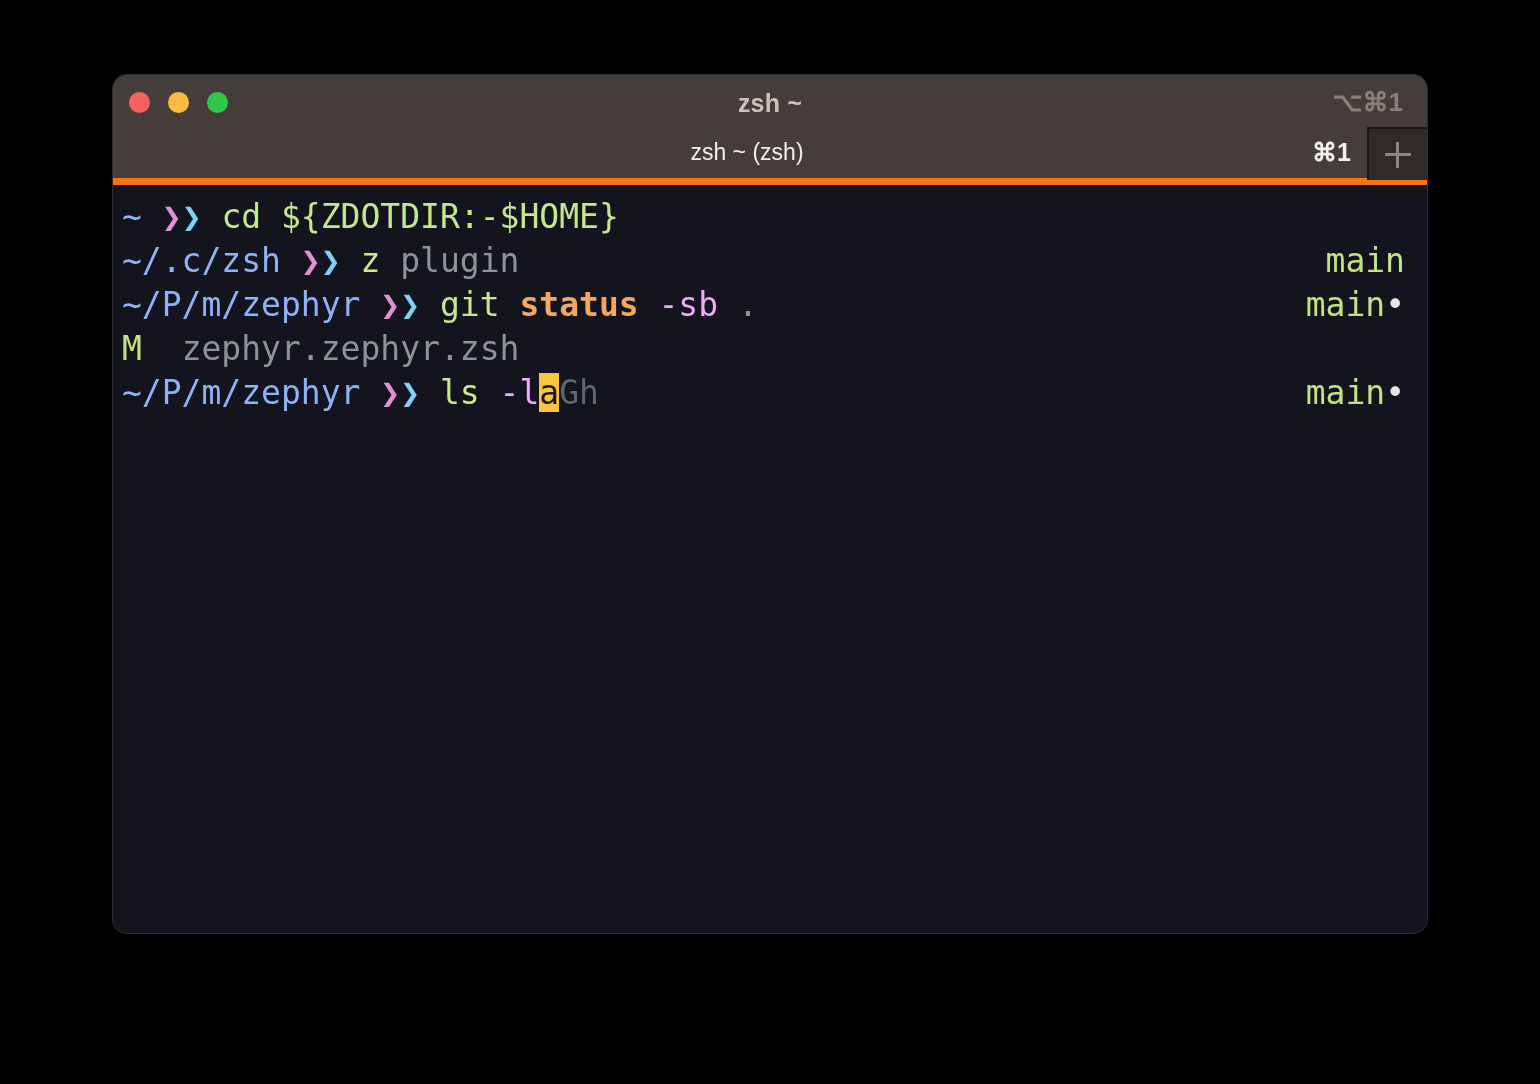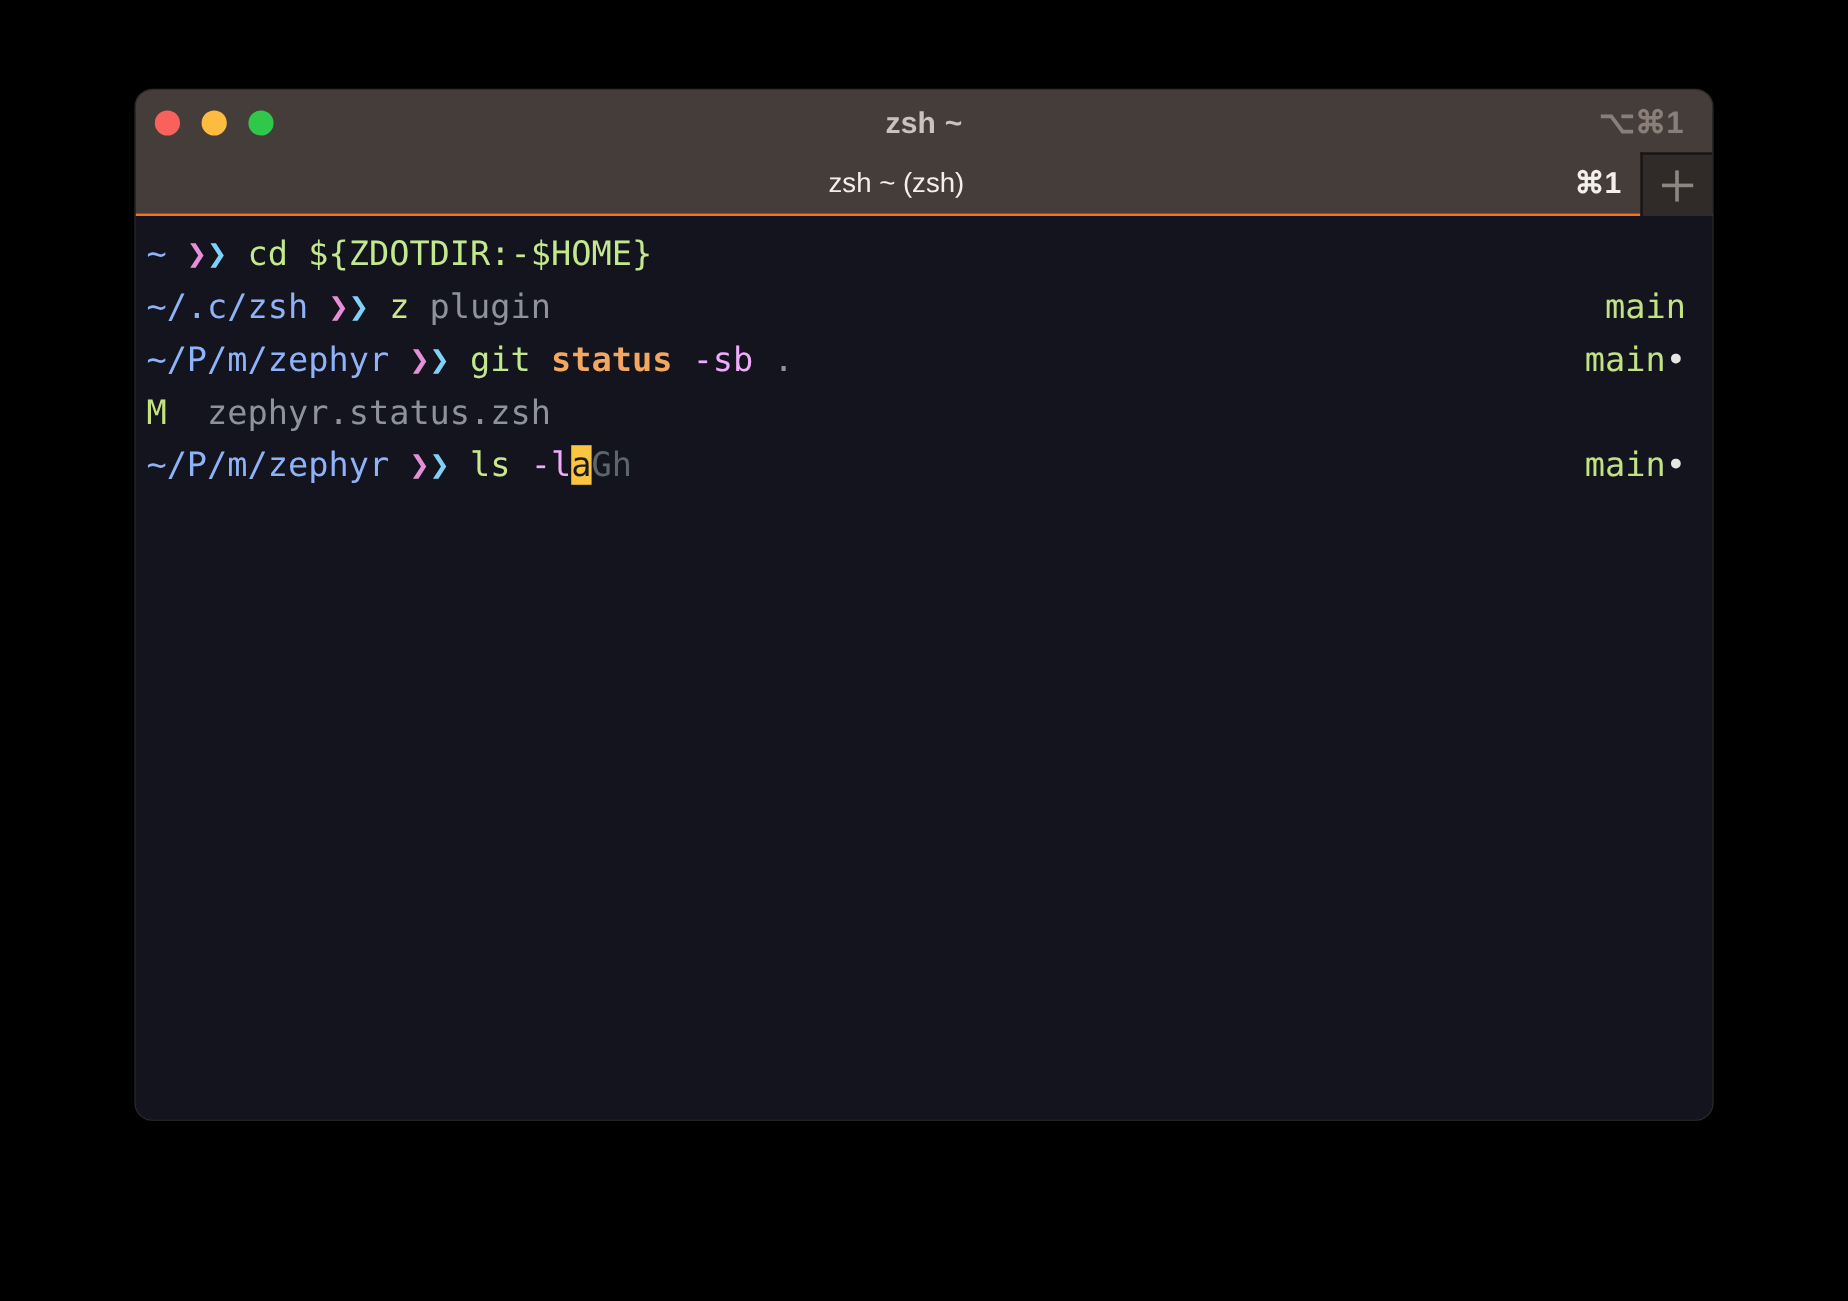--- a/index.html
+++ b/index.html
@@ -29,21 +29,21 @@
     overflow: hidden;
     box-shadow: 0 0 0 1px #2e2e2e;
     background: #13141d;
   }
 
   
   #title-bar {
     position: relative;
     height: 103px;
     background: #453d39;
-    border-bottom: 2px solid #f97316;
+    border-bottom: 7px solid #f97316;
   }
 
   #traffic-lights {
     position: absolute;
     left: 16px;
     top: 17px;
     display: flex;
     gap: 18px;
   }
   .tl {
@@ -149,21 +149,21 @@
     top: 0; left: 11px; height: 26px; width: 3px;
   }
 
   
   #terminal-body {
     position: relative;
     height: 754px;
     background: #13141d;
     padding: 0;
     font-family: "DejaVu Sans Mono", monospace;
-    font-size: 28px;
+    font-size: 33px;
     line-height: 44px;
     overflow: hidden;
   }
 
   .term-line {
     position: relative;
     height: 44px;
     white-space: pre;
     padding-left: 9px;
   }
@@ -229,19 +229,19 @@
 
     <div id="terminal-body">
 
       <div class="term-line"><span class="c-path">~</span><span> </span><span class="c-arrow-pink">❯</span><span class="c-arrow-blue">❯</span><span> </span><span class="c-cmd">cd</span><span> </span><span class="c-cmd">${ZDOTDIR:-$HOME}</span></div>
 
       <div class="term-line"><span class="c-path">~/.c/zsh</span><span> </span><span class="c-arrow-pink">❯</span><span class="c-arrow-blue">❯</span><span> </span><span class="c-cmd2">z</span><span> </span><span class="c-gray">plugin</span><span class="rprompt c-branch">main</span></div>
 
       <div class="term-line"><span class="c-path">~/P/m/zephyr</span><span> </span><span class="c-arrow-pink">❯</span><span class="c-arrow-blue">❯</span><span> </span><span class="c-cmd">git</span><span> </span><span class="c-arg-orange">status</span><span> </span><span class="c-arg-blue">-sb</span><span> </span><span class="c-gray">.</span><span class="rprompt"><span class="c-branch">main</span><span class="c-dot">•</span></span></div>
 
 
-      <div class="term-line"><span class="c-green-br">M</span><span>  </span><span class="c-gray">zephyr.status.zsh</span></div>
+      <div class="term-line"><span class="c-green-br">M</span><span>  </span><span class="c-gray">zephyr.zephyr.zsh</span></div>
 
       <div class="term-line"><span class="c-path">~/P/m/zephyr</span><span> </span><span class="c-arrow-pink">❯</span><span class="c-arrow-blue">❯</span><span> </span><span class="c-cmd2">ls</span><span> </span><span class="c-arg-blue">-l</span><span class="cursor-block">a</span><span class="c-suggest">Gh</span><span class="rprompt"><span class="c-branch">main</span><span class="c-dot">•</span></span></div>
 
     </div>
   </div>
 </div>
 
 </body></html>

